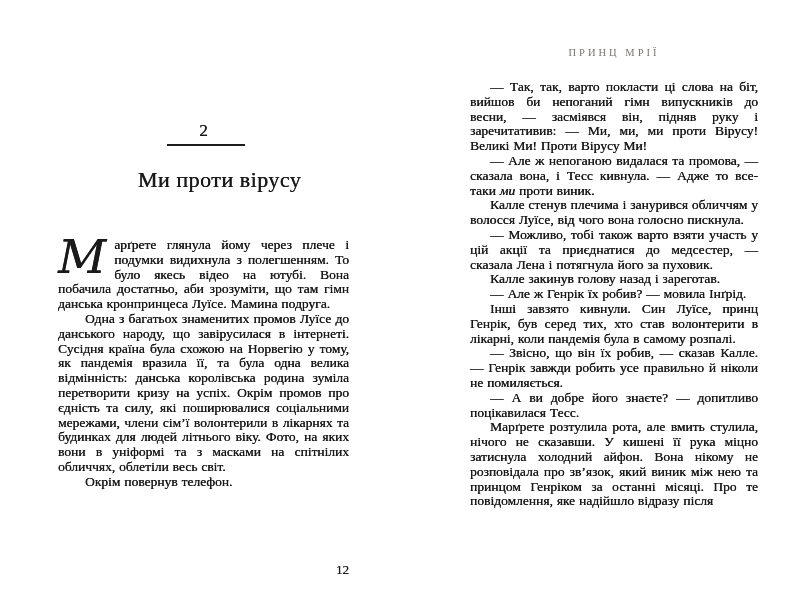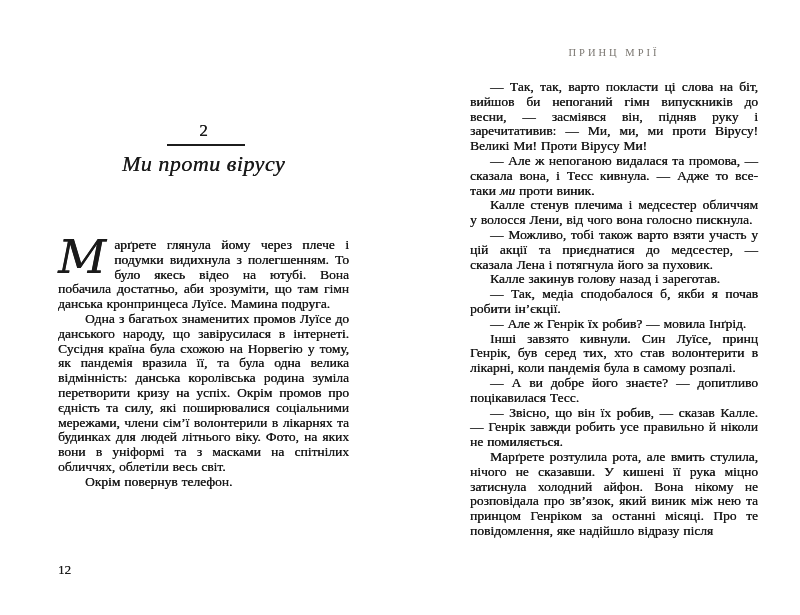--- a/index.html
+++ b/index.html
@@ -21,24 +21,23 @@
     text-align: center; font-size: 17px;
     text-shadow: 0.3px 0 0 currentColor;
   }
   .ch-rule {
     position: absolute; top: 144px; left: 50%;
     width: 78px; margin-left: -37px;
     border-top: 2px solid #1c1c1c; height: 0;
   }
   .ch-title {
     position: absolute; top: 151px; left: 0; width: 100%;
-    margin: 0; text-align: center;
+    margin: 16px; text-align: center;
     font-size: 22px; font-weight: normal; letter-spacing: 0.5px;
     text-shadow: 0.4px 0 0 currentColor;
-    font-style: italic;
   }
 
   
   .running-header {
     position: absolute; top: 47px; left: 0; width: 100%;
     text-align: center;
     font-size: 10.5px; letter-spacing: 3px;
     color: #79756f;
   }
 
@@ -64,21 +63,21 @@
     font-style: italic;
     font-size: 47px; line-height: 33px;
     margin: 2px 8px 0 0;
   }
   .quote { font-style: italic; letter-spacing: 0.2px; }
   .body-text em { }
 
   
   .folio {
     position: absolute; top: 562px; left: 0; width: 100%;
-    text-align: left; font-size: 13px;
+    text-align: right; font-size: 13px;
     text-shadow: 0.3px 0 0 currentColor;
   }
 </style>
 </head>
 <body>
 
 <div class="spread">
 
   <section class="page page-left">
 
@@ -97,26 +96,25 @@
     <div class="folio">12</div>
   </section>
 
   <section class="page page-right">
 
     <div class="running-header">ПРИНЦ МРІЇ</div>
 
     <div class="body-text">
       <p>— Так, так, варто покласти ці слова на біт, вийшов би непоганий гімн випускників до весни, — засміявся він, підняв руку і заречитативив: — Ми, ми, ми проти Вірусу! Великі Ми! Проти Вірусу Ми!</p>
       <p><span>— Але ж непоганою видалася та промова, — сказала вона, і Тесс кивнула. — Адже то все-таки </span><em>ми</em><span> проти виник.</span></p>
-      <p>Калле стенув плечима і медсестер обличчям у волосся Лени, від чого вона голосно пискнула.</p>
+      <p>Калле стенув плечима і занурився обличчям у волосся Луїсе, від чого вона голосно пискнула.</p>
       <p>— Можливо, тобі також варто взяти участь у цій акції та приєднатися до медсестер, — сказала Лена і потягнула його за пуховик.</p>
       <p>Калле закинув голову назад і зареготав.</p>
-      <p>— Так, медіа сподобалося б, якби я почав робити ін’єкції.</p>
       <p>— Але ж Генрік їх робив? — мовила Інґрід.</p>
       <p>Інші завзято кивнули. Син Луїсе, принц Генрік, був серед тих, хто став волонтерити в лікарні, коли пандемія була в самому розпалі.</p>
+      <p>— Звісно, що він їх робив, — сказав Калле. — Генрік завжди робить усе правильно й ніколи не помиляється.</p>
       <p>— А ви добре його знаєте? — допитливо поцікавилася Тесс.</p>
-      <p>— Звісно, що він їх робив, — сказав Калле. — Генрік завжди робить усе правильно й ніколи не помиляється.</p>
       <p>Марґрете розтулила рота, але вмить стулила, нічого не сказавши. У кишені її рука міцно затиснула холодний айфон. Вона нікому не розповідала про зв’язок, який виник між нею та принцом Генріком за останні місяці. Про те повідомлення, яке надійшло відразу після</p>
     </div>
 
   </section>
 
 </div>
 
 </body></html>

